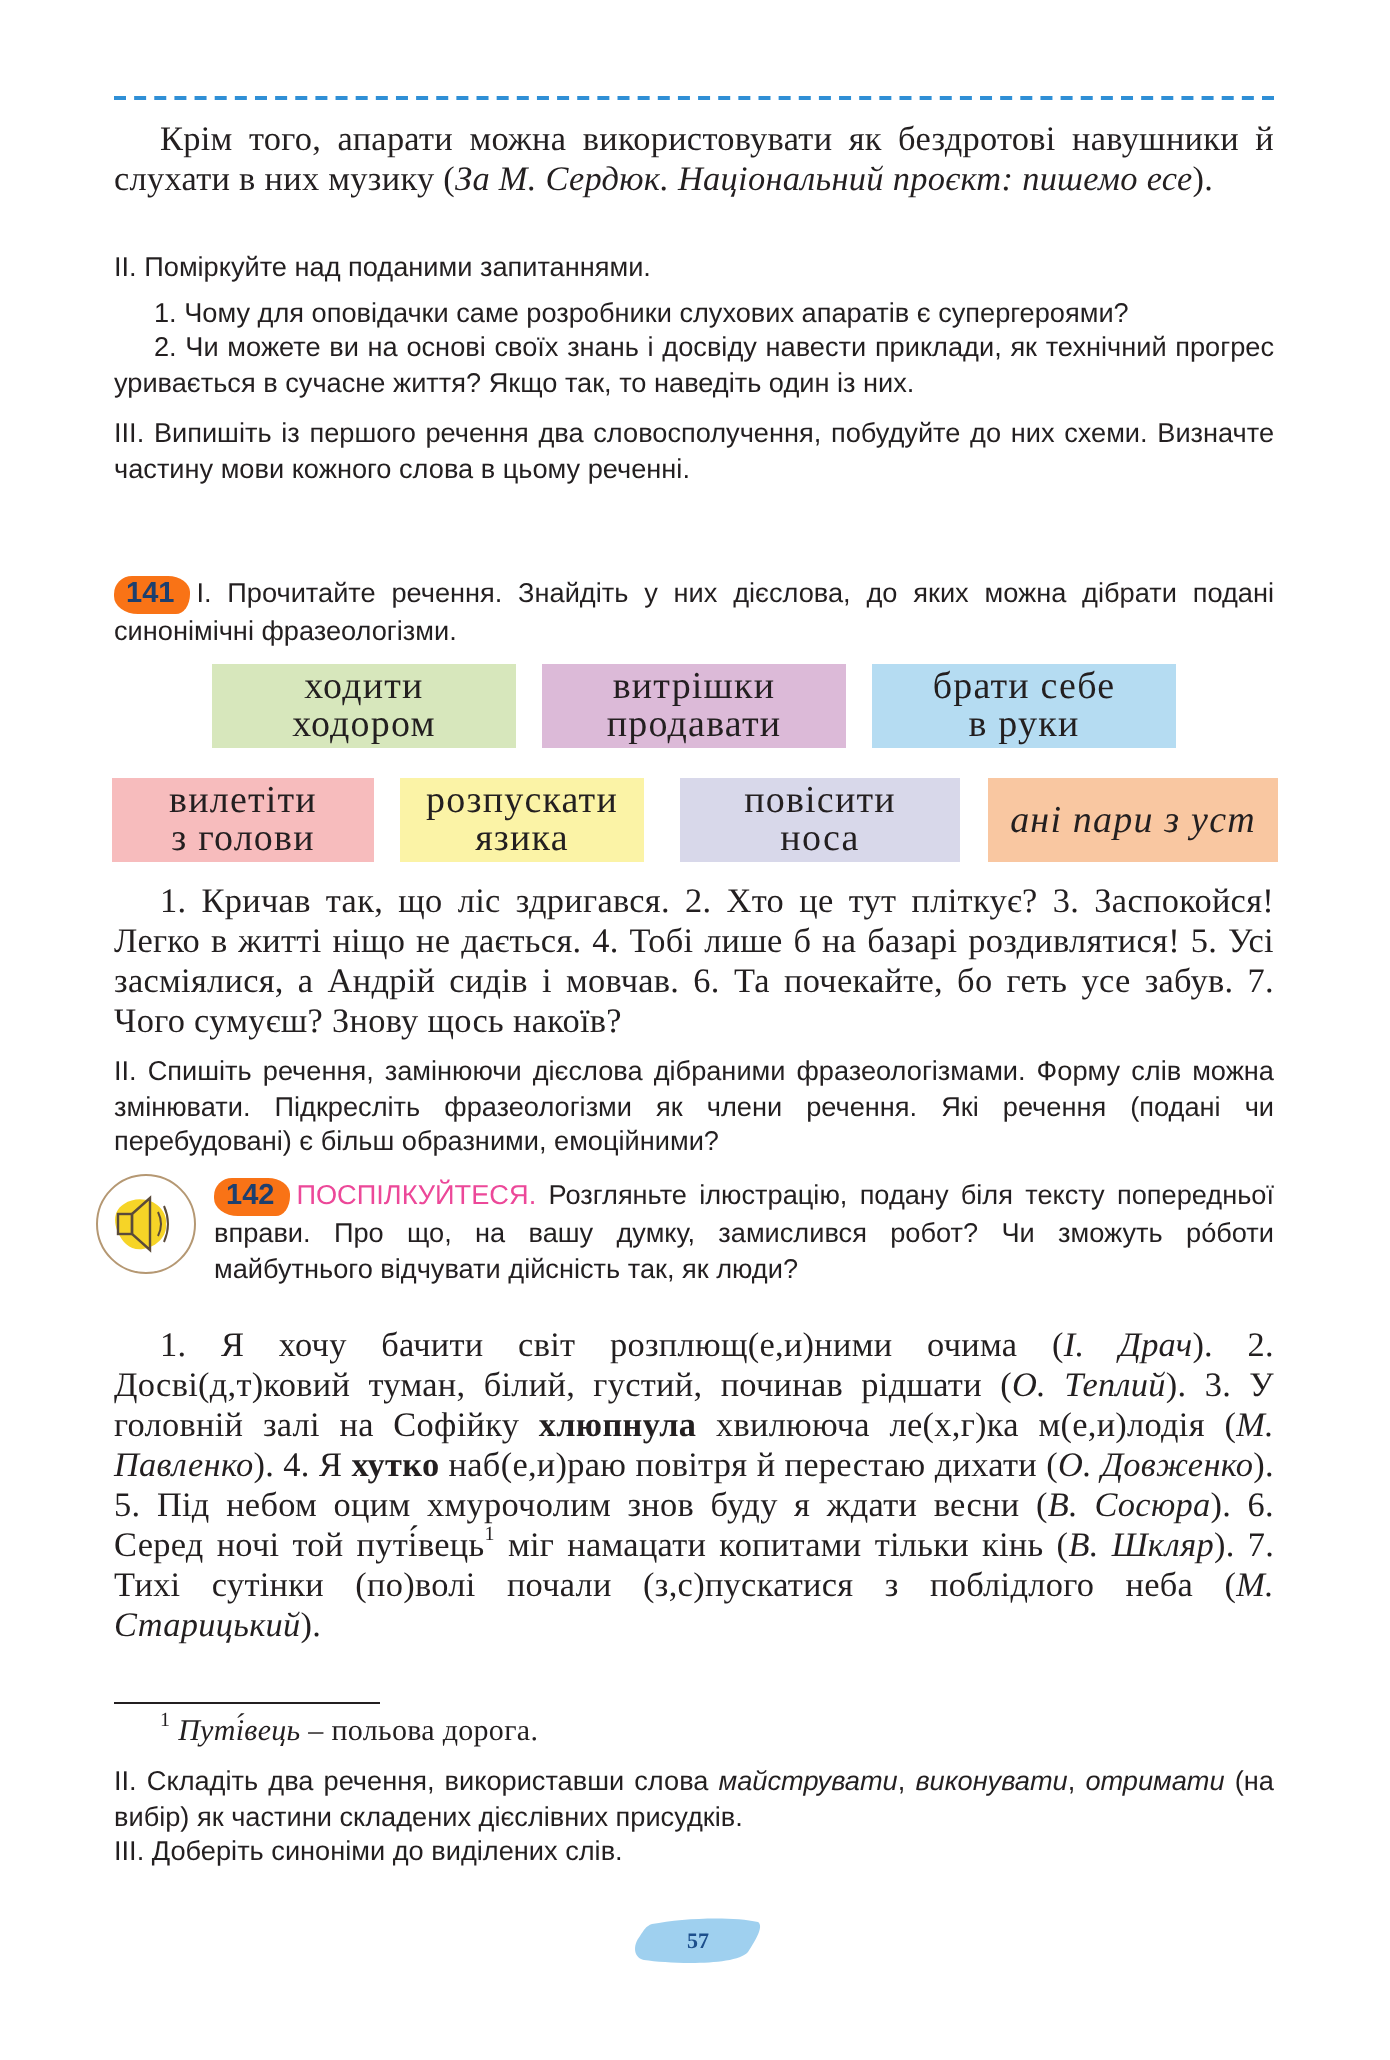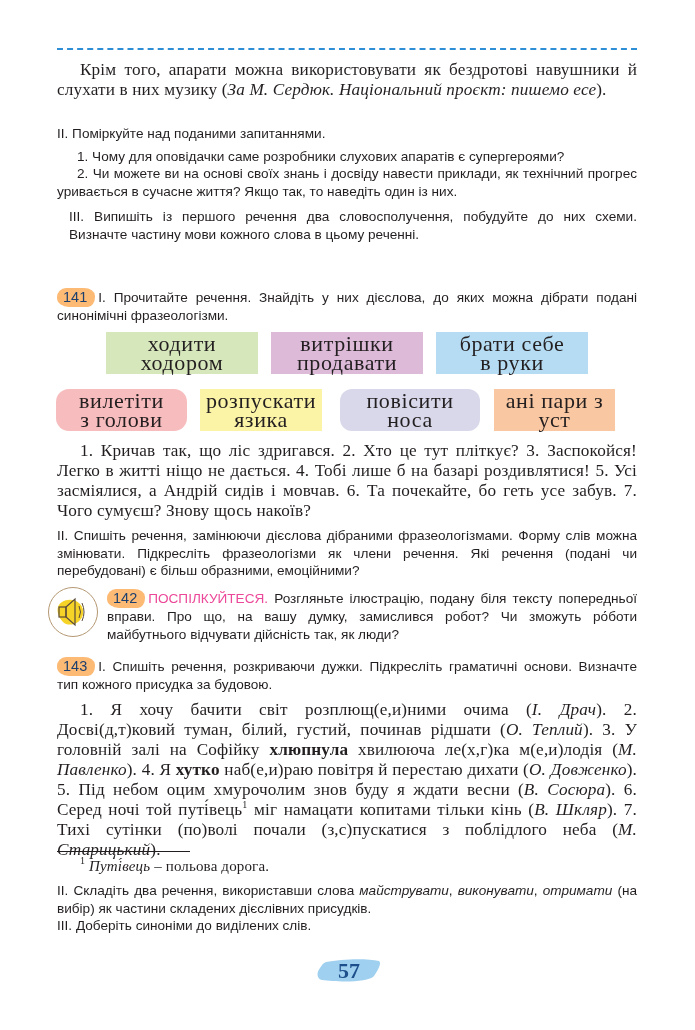--- a/index.html
+++ b/index.html
@@ -7,48 +7,48 @@
 
   .dash-line { position:absolute; left:57px; top:48px; width:580px; height:0; border-top:2px dashed #2f8fd6; }
 
   .block { position:absolute; left:57px; width:580px; }
   .serif-p { font-family: "Liberation Serif", "DejaVu Serif", serif; font-size:17.2px; line-height:20px; text-align:justify; margin:0; text-indent:23px; letter-spacing:0.15px; }
   .sans-p { font-family: "Liberation Sans", sans-serif; font-size:13.6px; line-height:17.6px; text-align:justify; margin:0; }
   .indent { text-indent:20px; }
   em, .it { font-style:italic; }
   b { font-weight:bold; }
 
-  .badge { display:inline-block; position:relative; font-family:"Liberation Sans", sans-serif; font-weight:normal; font-size:14.5px; color:#1d3f6e; padding:1px 8px 1px 6px; margin-right:3px; background:#fdba74; border-radius:9px 11px 7px 12px / 9px 8px 10px 9px; line-height:17px; }
+  .badge { display:inline-block; position:relative; font-family:"Liberation Sans", sans-serif; font-weight:bold; font-size:14.5px; color:#1d3f6e; padding:1px 8px 1px 6px; margin-right:3px; background:#f97316; border-radius:9px 11px 7px 12px / 9px 8px 10px 9px; line-height:17px; }
   .head-blue { color:#ec4899; }
 
   .phr-row { position:absolute; display:flex; }
-  .phr { display:flex; align-items:center; justify-content:center; text-align:center; font-family:"Liberation Serif", "DejaVu Serif", serif; font-size:22px; line-height:19px; letter-spacing:0.6px; color:#231f20; height:42px; }
+  .phr { display:flex; align-items:center; justify-content:center; text-align:center; font-family:"Liberation Serif", "DejaVu Serif", serif; font-size:19px; line-height:19px; letter-spacing:0.6px; color:#231f20; height:42px; }
 
   .speaker { position:absolute; left:48px; top:587px; width:48px; height:48px; border-radius:50%; border:1.5px solid #b59873; background:#fff; }
 
   .footnote-rule { position:absolute; left:57px; top:851px; width:133px; border-top:1.2px solid #231f20; }
 
   .page-num { position:absolute; left:316px; top:958px; width:66px; height:26px; }
-  .page-num span { position:absolute; left:0; top:0; width:100%; height:100%; display:flex; align-items:center; justify-content:center; font-family:"Liberation Serif", serif; font-weight:bold; font-size:22px; color:#1d4f8c; }
+  .page-num span { position:absolute; left:0; top:0; width:100%; height:100%; display:flex; align-items:center; justify-content:center; font-family:"Liberation Serif", serif; font-weight:bold; font-size:11px; color:#1d4f8c; }
   sup { font-size:10px; vertical-align:top; line-height:10px; }
 </style>
 </head>
 <body>
 
 <div class="dash-line"></div>
 
 <div class="block" style="top:60px;">
   <p class="serif-p"><span>Крім того, апарати можна використовувати як бездротові навушники й слухати в них музику (</span><em>За М. Сердюк. Національний проєкт: пишемо есе</em><span>).</span></p>
 </div>
 
 <div class="block" style="top:125px;">
   <p class="sans-p" style="margin-bottom:5px;">II. Поміркуйте над поданими запитаннями.</p>
   <p class="sans-p indent">1. Чому для оповідачки саме розробники слухових апаратів є супергероями?</p>
   <p class="sans-p indent">2. Чи можете ви на основі своїх знань і досвіду навести приклади, як технічний прогрес уривається в сучасне життя? Якщо так, то наведіть один із них.</p>
-  <p class="sans-p" style="margin-top:8px;margin-left:12px;">III. Випишіть із першого речення два словосполучення, побудуйте до них схеми. Визначте частину мови кожного слова в цьому реченні.</p>
+  <p class="sans-p" style="margin-top:8px;">III. Випишіть із першого речення два словосполучення, побудуйте до них схеми. Визначте частину мови кожного слова в цьому реченні.</p>
 </div>
 
 <div class="block" style="top:288px;">
   <p class="sans-p"><span class="badge">141</span><span>I. Прочитайте речення. Знайдіть у них дієслова, до яких можна дібрати подані синонімічні фразеологізми.</span></p>
 </div>
 
 <div class="phr-row" style="left:106px; top:332px;">
   <div class="phr" style="width: 152px; margin-right: 13px; background: rgb(215, 231, 188);" title="ходити">
       <div>
         <div>ходити</div>
@@ -63,39 +63,39 @@
     </div>
   <div class="phr" style="width: 152px; background: rgb(181, 220, 242);">
       <div>
         <div>брати себе</div>
         <div>в руки</div>
       </div>
     </div>
 </div>
 
 <div class="phr-row" style="left:56px; top:389px;">
-  <div class="phr" style="width: 131px; margin-right: 13px; background: rgb(247, 188, 189); border-radius: 13px;">
+  <div class="phr" style="width: 131px; margin-right: 13px; background: rgb(247, 188, 189);">
       <div>
         <div>вилетіти</div>
         <div>з голови</div>
       </div>
     </div>
   <div class="phr" style="width: 122px; margin-right: 18px; background: rgb(251, 243, 166);">
       <div>
         <div>розпускати</div>
         <div>язика</div>
       </div>
     </div>
-  <div class="phr" style="width: 140px; margin-right: 14px; background: rgb(216, 216, 234); border-radius: 12px;">
+  <div class="phr" style="width: 140px; margin-right: 14px; background: rgb(216, 216, 234);">
       <div>
         <div>повісити</div>
         <div>носа</div>
       </div>
     </div>
-  <div class="phr" style="width: 121px; background: rgb(249, 199, 161);">
+  <div class="phr" style="width: 145px; background: rgb(249, 199, 161); font-style: italic;">
       <div>
         <div>ані пари з уст</div>
       </div>
     </div>
 </div>
 
 <div class="block" style="top:441px;">
   <p class="serif-p">1. Кричав так, що ліс здригався. 2. Хто це тут пліткує? 3. Заспокойся! Легко в житті ніщо не дається. 4. Тобі лише б на базарі роздивлятися! 5. Усі засміялися, а Андрій сидів і мовчав. 6. Та почекайте, бо геть усе забув. 7. Чого сумуєш? Знову щось накоїв?</p>
   <p class="sans-p" style="margin-top:6px;">II. Спишіть речення, замінюючи дієслова дібраними фразеологізмами. Форму слів можна змінювати. Підкресліть фразеологізми як члени речення. Які речення (подані чи перебудовані) є більш образними, емоційними?</p>
 </div>
@@ -107,21 +107,20 @@
     <path d="M17 19 L26 11 L26 37 L17 29 Z" fill="none" stroke="#5a4a3a" stroke-width="1.2"></path>
     <path d="M30 18 Q33 24 30 30" fill="none" stroke="#5a4a3a" stroke-width="1"></path>
     <path d="M33 15 Q37 24 33 33" fill="none" stroke="#5a4a3a" stroke-width="1"></path>
   </svg>
 </div>
 <div style="position:absolute; left:107px; top:589px; width:530px;">
   <p class="sans-p"><span class="badge">142</span><span class="head-blue">ПОСПІЛКУЙТЕСЯ.</span><span> Розгляньте ілюстрацію, подану біля тексту попередньої вправи. Про що, на вашу думку, замислився робот? Чи зможуть ро́боти майбутнього відчувати дійсність так, як люди?</span></p>
 </div>
 
 <div class="block" style="top:657px;">
-  <p class="sans-p"><span class="badge">143</span><span>I. Спишіть речення, розкриваючи дужки. Підкресліть граматичні основи. Визначте тип кожного присудка за будовою.</span></p>
   <p class="serif-p" style="margin-top:6px;"><span>1. Я хочу бачити світ розплющ(е,и)ними очима (</span><em>І. Драч</em><span>). 2. Досві(д,т)ковий туман, білий, густий, починав рідшати (</span><em>О. Теплий</em><span>). 3. У головній залі на Софійку </span><b>хлюпнула</b><span> хвилююча ле(х,г)ка м(е,и)лодія (</span><em>М. Павленко</em><span>). 4. Я </span><b>хутко</b><span> наб(е,и)раю повітря й перестаю дихати (</span><em>О. Довженко</em><span>). 5. Під небом оцим хмурочолим знов буду я ждати весни (</span><em>В. Сосюра</em><span>). 6. Серед ночі той путі́вець</span><sup>1</sup><span> міг намацати копитами тільки кінь (</span><em>В. Шкляр</em><span>). 7. Тихі сутінки (по)волі почали (з,с)пускатися з поблідлого неба (</span><em>М. Старицький</em><span>).</span></p>
 </div>
 
 <div class="footnote-rule"></div>
 <div style="position:absolute; left:80px; top:856px;">
   <p class="serif-p" style="text-indent:0; font-size:15px;"><sup>1</sup> <em>Путі́вець</em><span> – польова дорога.</span></p>
 </div>
 
 <div class="block" style="top:882px;">
   <p class="sans-p"><span>II. Складіть два речення, використавши слова </span><em>майструвати</em>, <em>виконувати</em>, <em>отримати</em><span> (на вибір) як частини складених дієслівних присудків.</span></p>

